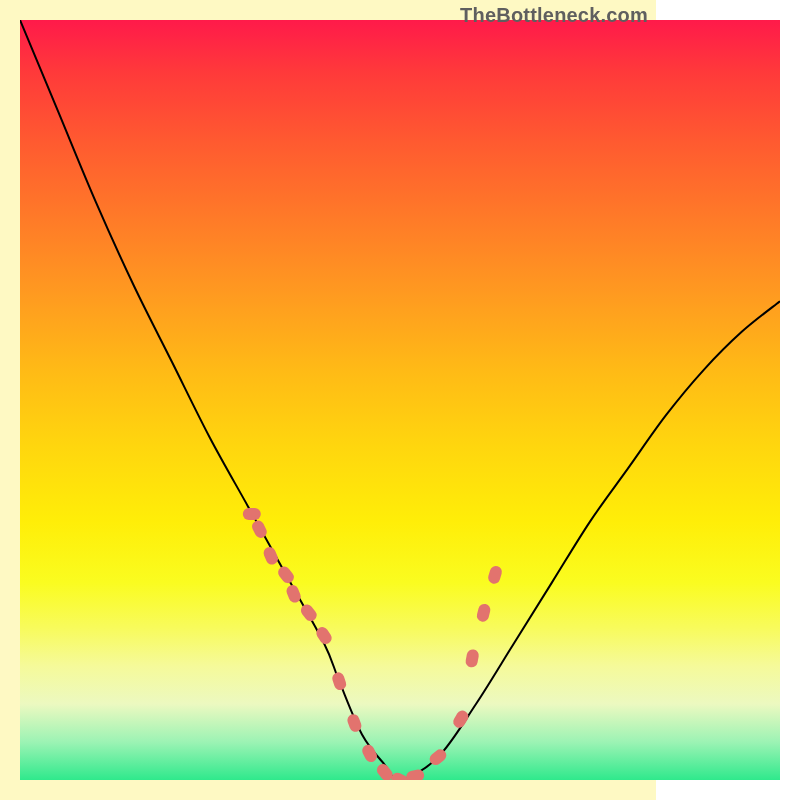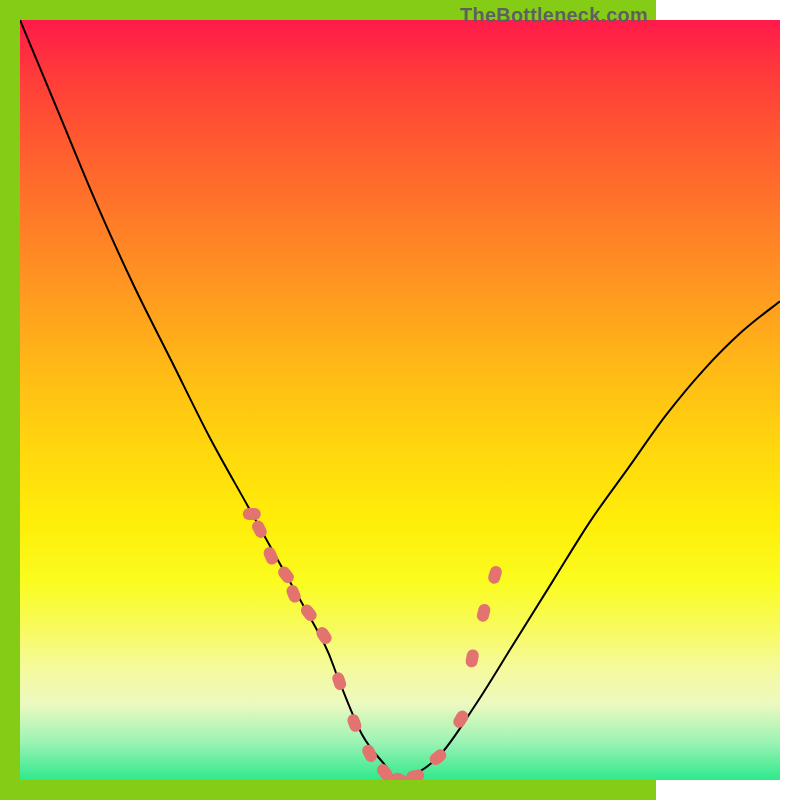--- a/index.html
+++ b/index.html
@@ -7,21 +7,21 @@
     padding: 0;
     width: 800px;
     height: 800px;
     overflow: hidden;
     font-family: Arial, Helvetica, sans-serif;
   }
   .frame {
     position: relative;
     width: 656px;
     height: 800px;
-    background: #84cc16;
+    background: #fef9c3;
   }
   .gradient-bg {
     position: absolute;
     left: 20px;
     top: 20px;
     width: 760px;
     height: 760px;
     background: linear-gradient(to bottom,
       #ff1a4a 0%,
       #ff3a3a 7%,

